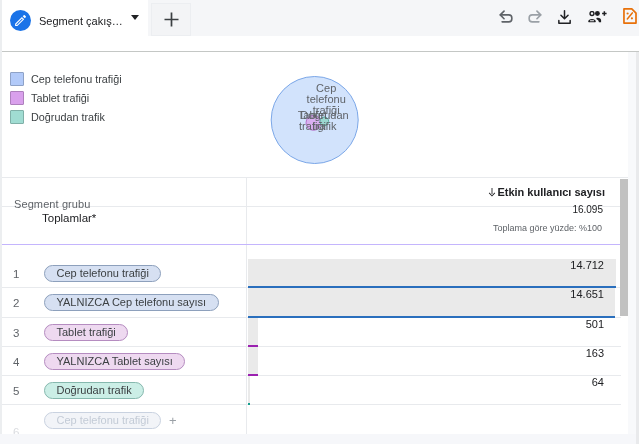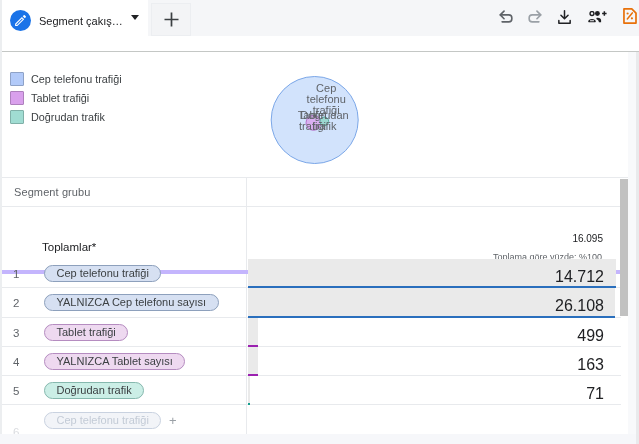--- a/index.html
+++ b/index.html
@@ -43,47 +43,47 @@
   .legend-lb{margin-left:7px;font-size:10.8px;color:#3c4043;letter-spacing:0px;white-space:nowrap;}
 
   .venn{position:absolute;left:250px;top:56px;width:130px;height:120px;}
   .venn svg{display:block;overflow:visible;}
   .vtext{font-family:"Liberation Sans",sans-serif;font-size:11px;fill:#5f6368;}
 
   
   .table{position:absolute;left:1px;top:178px;width:620px;height:270px;background:#fff;}
   .thead{position:absolute;left:0;top:0;width:620px;height:29px;
          border-bottom:1px solid #e8eaed;box-sizing:border-box;}
-  .th-seg{position:absolute;left:13px;top:8px;font-size:11px;color:#5f6368;letter-spacing:0.1px;}
+  .th-seg{position:absolute;left:13px;top:20px;font-size:11px;color:#5f6368;letter-spacing:0.1px;}
   .th-met{position:absolute;right:16px;top:8px;font-size:11px;color:#202124;
           font-weight:bold;letter-spacing:0px;white-space:nowrap;}
   .th-met .sortarrow{font-weight:normal;display:inline-block;vertical-align:-1px;margin-right:1px;}
   .th-met .sortarrow svg{display:block;}
   .colsep{position:absolute;left:245px;top:0;width:1px;height:270px;background:#e8eaed;}
 
-  .totrow{position:absolute;left:0;top:44px;width:620px;height:52px;
-          border-bottom:4px solid #c4b5fd;box-sizing:border-box;}
+  .totrow{position:absolute;left:0;top:15px;width:620px;height:52px;
+          border-bottom:1px solid #c4b5fd;box-sizing:border-box;}
   .tot-label{position:absolute;left:41px;top:19px;font-size:11.5px;color:#202124;letter-spacing:0px;}
   .tot-val{position:absolute;right:18px;top:11px;font-size:10px;color:#202124;letter-spacing:0px;}
   .tot-sub{position:absolute;right:19px;top:30px;font-size:9px;color:#5f6368;letter-spacing:0px;}
 
   .row{position:absolute;left:0;width:620px;height:29.3px;box-sizing:border-box;
        border-bottom:1px solid #e8eaed;}
   .rn{position:absolute;left:12px;top:9px;font-size:11.5px;color:#5f6368;width:16px;text-align:left;}
   .chip{position:absolute;left:43px;top:6px;height:17px;line-height:15px;padding:0 11.5px;
         border-radius:9px;font-size:11px;white-space:nowrap;box-sizing:border-box;
         letter-spacing:0px;}
   .chip.blue{background:#d6e0f2;border:1px solid #8da0bc;color:#3c4043;}
   .chip.pink{background:#eed9f0;border:1px solid #b58cc0;color:#3c4043;}
   .chip.green{background:#cbeee6;border:1px solid #86b8ae;color:#3c4043;}
   .chip.ghost{background:#f2f4f8;border:1px solid #c9d2e0;color:#c3cbd6;}
   .addchip{position:absolute;top:8px;font-size:13px;color:#9aa0a6;line-height:1;}
   .bar{position:absolute;left:247px;top:0;height:29.3px;background:#eaeaea;box-sizing:border-box;}
   .barline{position:absolute;left:247px;height:2px;}
-  .val{position:absolute;right:17px;top:9px;font-size:16px;color:#202124;letter-spacing:0px;}
+  .val{position:absolute;right:17px;top:0;font-size:11px;color:#202124;letter-spacing:0px;}
 
   
   .vscroll{position:absolute;left:621px;top:178px;width:15px;height:270px;background:#fff;}
   .vthumb{position:absolute;left:-1px;top:1px;width:8px;height:137px;background:#c1c1c1;border-radius:0;}
   .rightgutter{position:absolute;left:628px;top:52px;width:11px;height:392px;background:#f8f9fb;}
   .rightedge{position:absolute;left:636px;top:52px;width:3px;height:392px;background:#e9eaec;}
   .leftedge{position:absolute;left:0;top:0;width:2px;height:444px;background:#eceef0;}
   .bottomedge{position:absolute;left:0;top:434px;width:636px;height:10px;background:#f6f7fa;}
   .rn.faded{color:#dadce0;top:20px;}
 </style>
@@ -180,61 +180,65 @@
       <text id="vt0" class="vtext" x="76.2" y="35.5" text-anchor="middle"><tspan x="76.2" y="35.5">Cep</tspan><tspan x="76.2" y="46.7">telefonu</tspan><tspan x="76.2" y="57.9">trafiği</tspan></text>
       <text id="vt1" class="vtext" x="62.5" y="62.5" text-anchor="middle"><tspan x="62.5" y="62.5">Tablet</tspan><tspan x="62.5" y="73.7">trafiği</tspan></text>
       <text id="vt2" class="vtext" x="74.5" y="62.5" text-anchor="middle"><tspan x="74.5" y="62.5">Doğrudan</tspan><tspan x="74.5" y="73.7">trafik</tspan></text>
     </svg>
   </div>
 
   <div class="table">
     <div class="colsep"></div>
     <div class="thead">
       <span class="th-seg">Segment grubu</span>
+      <span class="th-met"><span class="sortarrow"><svg width="8" height="9" viewBox="0 0 9 10">
+              <path fill="#202124" d="M4 0h1v6.6h-1z"></path>
+              <path fill="#202124" d="M4.5 9.4 0.9 5.8l0.7-0.7 2.9 2.9 2.9-2.9 0.7 0.7z"></path>
+            </svg></span><span>Etkin kullanıcı sayısı</span></span>
     </div>
     <div class="totrow">
       <span class="tot-label">Toplamlar*</span>
       <span class="tot-val">16.095</span>
       <span class="tot-sub">Toplama göre yüzde: %100</span>
     </div>
     <div id="rows">
         <div class="row" style="top: 81px;">
           <div class="bar" style="width:368px"></div>
           <div class="barline" style="top:27.3px;width:368px;background:#2a6fbd"></div>
           <span class="rn">1</span>
           <span class="chip blue">Cep telefonu trafiği</span>
           <span class="val">14.712</span>
         </div>
         <div class="row" style="top: 110.3px;">
           <div class="bar" style="width:366.52799999999996px"></div>
           <div class="barline" style="top:27.3px;width:366.52799999999996px;background:#2a6fbd"></div>
           <span class="rn">2</span>
           <span class="chip blue">YALNIZCA Cep telefonu sayısı</span>
-          <span class="val">26.108</span>
+          <span class="val">14.651</span>
         </div>
         <div class="row" style="top: 139.6px;">
           <div class="bar" style="width:9.936px"></div>
           <div class="barline" style="top:27.3px;width:9.936px;background:#9b21b0"></div>
           <span class="rn">3</span>
           <span class="chip pink">Tablet trafiği</span>
-          <span class="val">499</span>
+          <span class="val">501</span>
         </div>
         <div class="row" style="top: 168.9px;">
           <div class="bar" style="width:9.568000000000001px"></div>
           <div class="barline" style="top:27.3px;width:9.568000000000001px;background:#9b21b0"></div>
           <span class="rn">4</span>
           <span class="chip pink">YALNIZCA Tablet sayısı</span>
           <span class="val">163</span>
         </div>
         <div class="row" style="top: 198.2px;">
           <div class="bar" style="width:2.024px"></div>
           <div class="barline" style="top:27.3px;width:2.024px;background:#149e8d"></div>
           <span class="rn">5</span>
           <span class="chip green">Doğrudan trafik</span>
-          <span class="val">71</span>
+          <span class="val">64</span>
         </div>
         <div class="row" style="top: 227.5px;">
           <span class="rn faded">6</span>
           <span class="chip ghost">Cep telefonu trafiği</span>
           <span class="addchip" style="left: 168px;">+</span>
         </div>
       </div>
   </div>
 
   <div class="vscroll">

